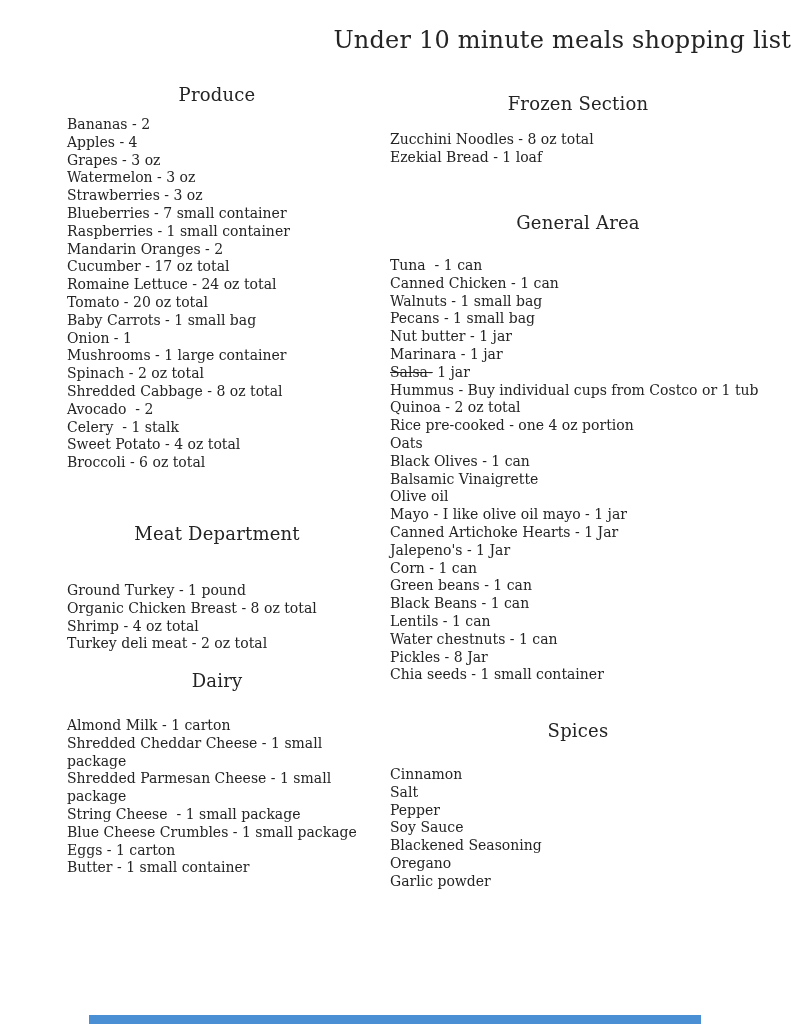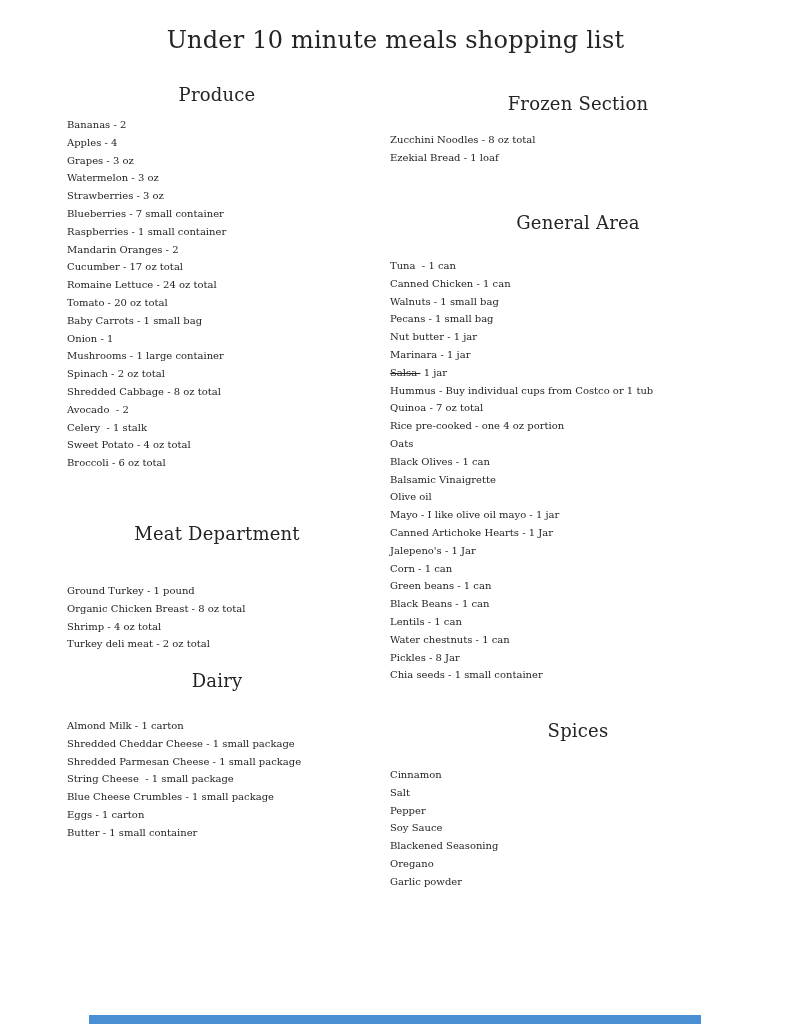--- a/index.html
+++ b/index.html
@@ -11,39 +11,39 @@
     overflow: hidden;
     font-family: "DejaVu Serif", serif;
     color: #242424;
   }
   .title {
     position: absolute;
     top: 26px;
     left: 0;
     width: 100%;
     margin: 0;
-    text-align: center;
+    text-align: right;
     font-size: 24px;
     font-weight: 400;
     letter-spacing: 0.2px;
   }
   h2 {
     position: absolute;
     margin: 0;
     font-size: 18px;
     font-weight: 400;
     text-align: center;
     letter-spacing: 0.2px;
   }
   ul {
     position: absolute;
     margin: 0;
     padding: 0;
     list-style: none;
-    font-size: 10px;
+    font-size: 14px;
     line-height: 17.8px;
   }
   ul li { white-space: pre-wrap; }
   .col-l { left: 67px; width: 300px; }
   .col-r { left: 390px; width: 376px; }
   .struck { text-decoration: line-through; }
   .bottom-bar {
     position: absolute;
     left: 89px;
     top: 1015px;
@@ -111,21 +111,21 @@
   <h2 class="col-r" style="top:212px">General Area</h2>
   <ul class="col-r" style="top:257px">
       <li>Tuna  - 1 can</li>
       <li>Canned Chicken - 1 can</li>
       <li>Walnuts - 1 small bag</li>
       <li>Pecans - 1 small bag</li>
       <li>Nut butter - 1 jar</li>
       <li>Marinara - 1 jar</li>
       <li><span class="struck">Salsa-</span> 1 jar</li>
       <li>Hummus - Buy individual cups from Costco or 1 tub</li>
-      <li>Quinoa - 7 oz total</li>
+      <li>Quinoa - 2 oz total</li>
       <li>Rice pre-cooked - one 4 oz portion</li>
       <li>Oats</li>
       <li>Black Olives - 1 can</li>
       <li>Balsamic Vinaigrette</li>
       <li>Olive oil</li>
       <li>Mayo - I like olive oil mayo - 1 jar</li>
       <li>Canned Artichoke Hearts - 1 Jar</li>
       <li>Jalepeno's - 1 Jar</li>
       <li>Corn - 1 can</li>
       <li>Green beans - 1 can</li>

